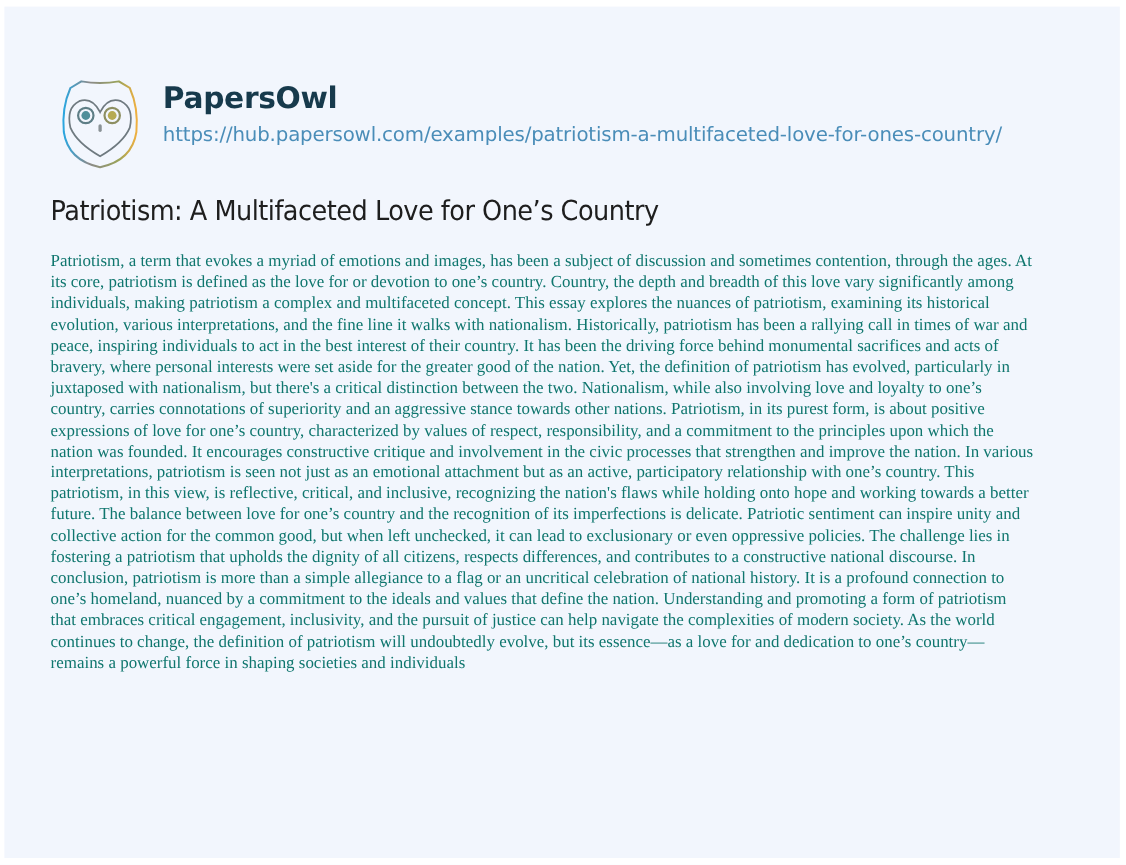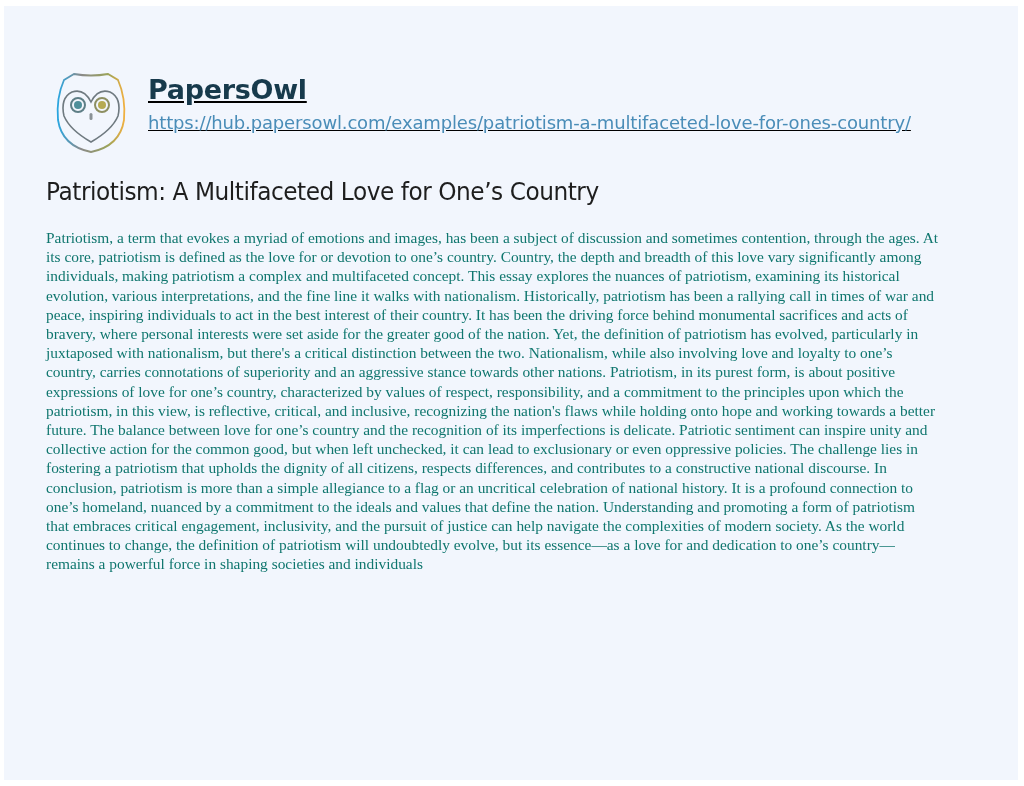--- a/index.html
+++ b/index.html
@@ -26,21 +26,20 @@
   }
   .logo {
     width: 94px;
     height: 90px;
     margin-right: 10px;
   }
   .brand-text {
     display: flex;
     flex-direction: column;
     margin-top: 6px;
-    text-decoration: underline;
   }
   .brand-name {
     font-family: "DejaVu Sans", sans-serif;
     font-weight: bold;
     font-size: 27px;
     color: #173a4c;
     letter-spacing: -0.3px;
     line-height: 32px;
   }
   .brand-url {
@@ -119,20 +118,22 @@
   <div class="body">
     <span class="line">Patriotism, a term that evokes a myriad of emotions and images, has been a subject of discussion and sometimes contention, through the ages. At</span>
     <span class="line">its core, patriotism is defined as the love for or devotion to one’s country. Country, the depth and breadth of this love vary significantly among</span>
     <span class="line">individuals, making patriotism a complex and multifaceted concept. This essay explores the nuances of patriotism, examining its historical</span>
     <span class="line">evolution, various interpretations, and the fine line it walks with nationalism. Historically, patriotism has been a rallying call in times of war and</span>
     <span class="line">peace, inspiring individuals to act in the best interest of their country. It has been the driving force behind monumental sacrifices and acts of</span>
     <span class="line">bravery, where personal interests were set aside for the greater good of the nation. Yet, the definition of patriotism has evolved, particularly in</span>
     <span class="line">juxtaposed with nationalism, but there's a critical distinction between the two. Nationalism, while also involving love and loyalty to one’s</span>
     <span class="line">country, carries connotations of superiority and an aggressive stance towards other nations. Patriotism, in its purest form, is about positive</span>
     <span class="line">expressions of love for one’s country, characterized by values of respect, responsibility, and a commitment to the principles upon which the</span>
+    <span class="line">nation was founded. It encourages constructive critique and involvement in the civic processes that strengthen and improve the nation. In various</span>
+    <span class="line">interpretations, patriotism is seen not just as an emotional attachment but as an active, participatory relationship with one’s country. This</span>
     <span class="line">patriotism, in this view, is reflective, critical, and inclusive, recognizing the nation's flaws while holding onto hope and working towards a better</span>
     <span class="line">future. The balance between love for one’s country and the recognition of its imperfections is delicate. Patriotic sentiment can inspire unity and</span>
     <span class="line">collective action for the common good, but when left unchecked, it can lead to exclusionary or even oppressive policies. The challenge lies in</span>
     <span class="line">fostering a patriotism that upholds the dignity of all citizens, respects differences, and contributes to a constructive national discourse. In</span>
     <span class="line">conclusion, patriotism is more than a simple allegiance to a flag or an uncritical celebration of national history. It is a profound connection to</span>
     <span class="line">one’s homeland, nuanced by a commitment to the ideals and values that define the nation. Understanding and promoting a form of patriotism</span>
     <span class="line">that embraces critical engagement, inclusivity, and the pursuit of justice can help navigate the complexities of modern society. As the world</span>
     <span class="line">continues to change, the definition of patriotism will undoubtedly evolve, but its essence—as a love for and dedication to one’s country—</span>
     <span class="line">remains a powerful force in shaping societies and individuals</span>
   </div>

